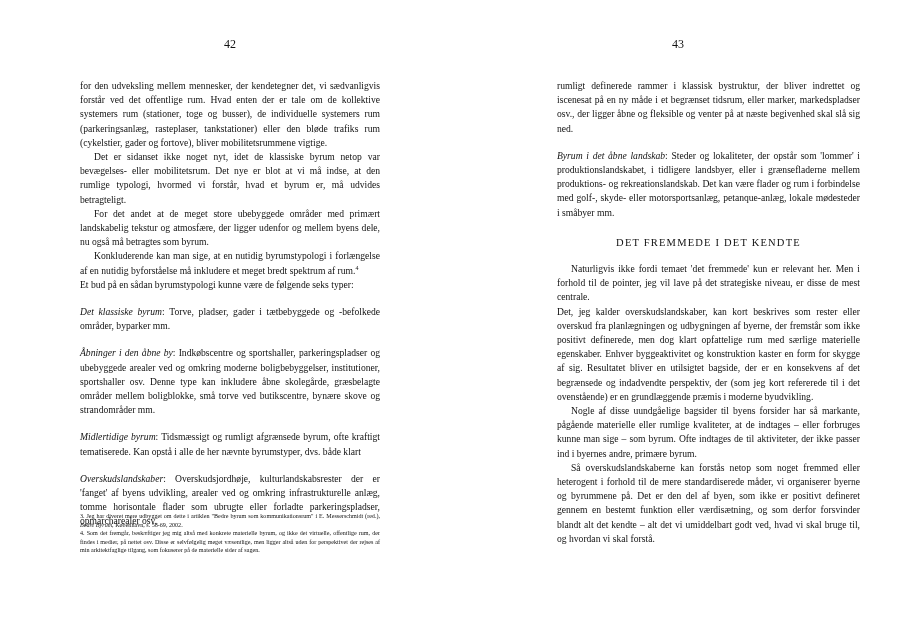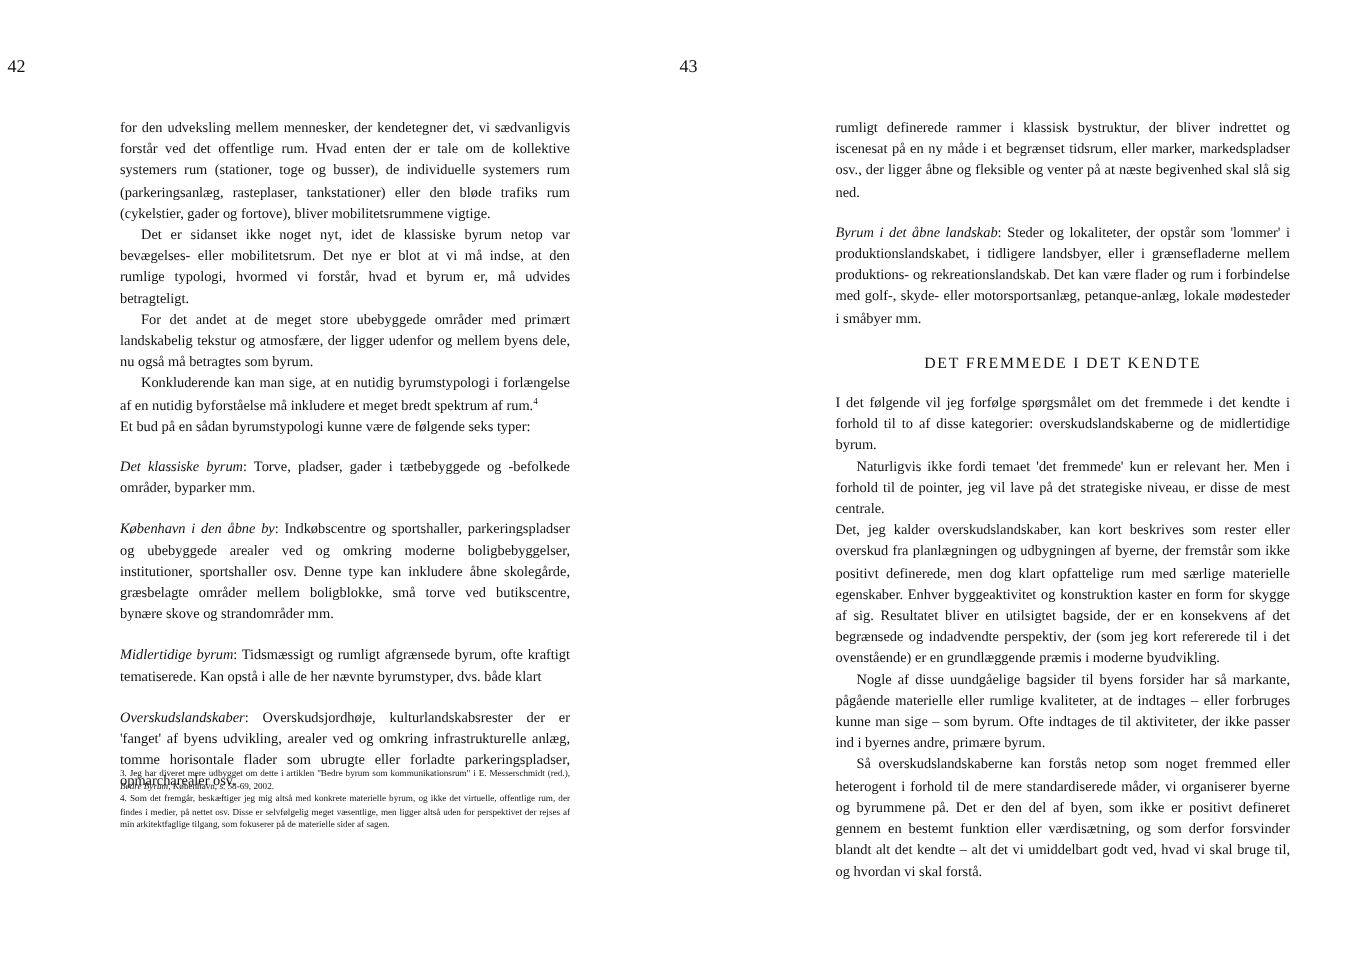--- a/index.html
+++ b/index.html
@@ -1,21 +1,21 @@
 <!DOCTYPE html>
 <html><head>
 <meta charset="utf-8">
 <style>
   html, body { margin: 0; padding: 0; background: #ffffff; }
   body { width: 900px; height: 636px; position: relative; overflow: hidden;
          font-family: "Liberation Serif", "DejaVu Serif", serif; color: #111; }
   .page { position: absolute; top: 0; width: 450px; height: 636px; }
   .page.left { left: 0; }
   .page.right { left: 450px; }
-  .pnum { position: absolute; top: 37px; width: 100%; text-align: left; font-size: 12px; }
+  .pnum { position: absolute; top: 37px; width: 100%; text-align: center; font-size: 12px; }
   .page.left .pnum { left: 5px; }
   .page.right .pnum { left: 3px; }
   .col { position: absolute; top: 79px; font-size: 9.6px; line-height: 14.2px; text-align: justify; }
   .page.left .col { left: 80px; width: 300px; }
   .page.right .col { left: 79px; width: 303px; margin-left: 28px; }
   p { margin: 0; }
   .ind { text-indent: 14px; }
   .gap { margin-top: 13px; }
   em { font-style: italic; }
   .heading { text-align: center; letter-spacing: 1.2px; font-size: 10.5px; margin-top: 16px; margin-bottom: 12px; font-family: Liberation Serif, serif; }
@@ -28,36 +28,35 @@
 <div class="page left">
   <div class="pnum">42</div>
   <div class="col">
     <p>for den udveksling mellem mennesker, der kendetegner det, vi sædvanligvis forstår ved det offentlige rum. Hvad enten der er tale om de kollektive systemers rum (stationer, toge og busser), de individuelle systemers rum (parkeringsanlæg, rasteplaser, tankstationer) eller den bløde trafiks rum (cykelstier, gader og fortove), bliver mobilitetsrummene vigtige.</p>
     <p class="ind">Det er sidanset ikke noget nyt, idet de klassiske byrum netop var bevægelses- eller mobilitetsrum. Det nye er blot at vi må indse, at den rumlige typologi, hvormed vi forstår, hvad et byrum er, må udvides betragteligt.</p>
     <p class="ind">For det andet at de meget store ubebyggede områder med primært landskabelig tekstur og atmosfære, der ligger udenfor og mellem byens dele, nu også må betragtes som byrum.</p>
     <p class="ind"><span>Konkluderende kan man sige, at en nutidig byrumstypologi i forlængelse af en nutidig byforståelse må inkludere et meget bredt spektrum af rum.</span><sup>4</sup></p>
     <p>Et bud på en sådan byrumstypologi kunne være de følgende seks typer:</p>
 
     <p class="gap"><em>Det klassiske byrum</em><span>: Torve, pladser, gader i tætbebyggede og -befolkede områder, byparker mm.</span></p>
-    <p class="gap"><em>København i den åbne by</em><span>: Indkøbscentre og sportshaller, parkeringspladser og ubebyggede arealer ved og omkring moderne boligbebyggelser, institutioner, sportshaller osv. Denne type kan inkludere åbne skolegårde, græsbelagte områder mellem boligblokke, små torve ved butikscentre, bynære skove og strandområder mm.</span></p>
+    <p class="gap"><em>Åbninger i den åbne by</em><span>: Indkøbscentre og sportshaller, parkeringspladser og ubebyggede arealer ved og omkring moderne boligbebyggelser, institutioner, sportshaller osv. Denne type kan inkludere åbne skolegårde, græsbelagte områder mellem boligblokke, små torve ved butikscentre, bynære skove og strandområder mm.</span></p>
     <p class="gap"><em>Midlertidige byrum</em><span>: Tidsmæssigt og rumligt afgrænsede byrum, ofte kraftigt tematiserede. Kan opstå i alle de her nævnte byrumstyper, dvs. både klart</span></p>
     <p class="gap"><em>Overskudslandskaber</em><span>: Overskudsjordhøje, kulturlandskabsrester der er 'fanget' af byens udvikling, arealer ved og omkring infrastrukturelle anlæg, tomme horisontale flader som ubrugte eller forladte parkeringspladser, opmarcharealer osv.</span></p>
   </div>
 
   <div class="notes">
     <p><span>3. Jeg har diveret mere udbygget om dette i artiklen "Bedre byrum som kommunikationsrum" i E. Messerschmidt (red.), </span><em>Bedre Byrum</em><span>, København, s. 58-69, 2002.</span></p>
     <p>4. Som det fremgår, beskæftiger jeg mig altså med konkrete materielle byrum, og ikke det virtuelle, offentlige rum, der findes i medier, på nettet osv. Disse er selvfølgelig meget væsentlige, men ligger altså uden for perspektivet der rejses af min arkitektfaglige tilgang, som fokuserer på de materielle sider af sagen.</p>
   </div>
 </div>
 
 <div class="page right">
   <div class="pnum">43</div>
   <div class="col">
     <p>rumligt definerede rammer i klassisk bystruktur, der bliver indrettet og iscenesat på en ny måde i et begrænset tidsrum, eller marker, markedspladser osv., der ligger åbne og fleksible og venter på at næste begivenhed skal slå sig ned.</p>
     <p class="gap"><em>Byrum i det åbne landskab</em><span>: Steder og lokaliteter, der opstår som 'lommer' i produktionslandskabet, i tidligere landsbyer, eller i grænsefladerne mellem produktions- og rekreationslandskab. Det kan være flader og rum i forbindelse med golf-, skyde- eller motorsportsanlæg, petanque-anlæg, lokale mødesteder i småbyer mm.</span></p>
     <div class="heading">DET FREMMEDE I DET KENDTE</div>
-    <p>I det følgende vil jeg forfølge spørgsmålet om det fremmede i det kendte i forhold til to af disse kategorier: overskudslandskaberne og de midlertidige byrum.</p>
     <p class="ind">Naturligvis ikke fordi temaet 'det fremmede' kun er relevant her. Men i forhold til de pointer, jeg vil lave på det strategiske niveau, er disse de mest centrale.</p>
     <p>Det, jeg kalder overskudslandskaber, kan kort beskrives som rester eller overskud fra planlægningen og udbygningen af byerne, der fremstår som ikke positivt definerede, men dog klart opfattelige rum med særlige materielle egenskaber. Enhver byggeaktivitet og konstruktion kaster en form for skygge af sig. Resultatet bliver en utilsigtet bagside, der er en konsekvens af det begrænsede og indadvendte perspektiv, der (som jeg kort refererede til i det ovenstående) er en grundlæggende præmis i moderne byudvikling.</p>
     <p class="ind">Nogle af disse uundgåelige bagsider til byens forsider har så markante, pågående materielle eller rumlige kvaliteter, at de indtages – eller forbruges kunne man sige – som byrum. Ofte indtages de til aktiviteter, der ikke passer ind i byernes andre, primære byrum.</p>
     <p class="ind">Så overskudslandskaberne kan forstås netop som noget fremmed eller heterogent i forhold til de mere standardiserede måder, vi organiserer byerne og byrummene på. Det er den del af byen, som ikke er positivt defineret gennem en bestemt funktion eller værdisætning, og som derfor forsvinder blandt alt det kendte – alt det vi umiddelbart godt ved, hvad vi skal bruge til, og hvordan vi skal forstå.</p>
   </div>
 </div>
 
 </body></html>

